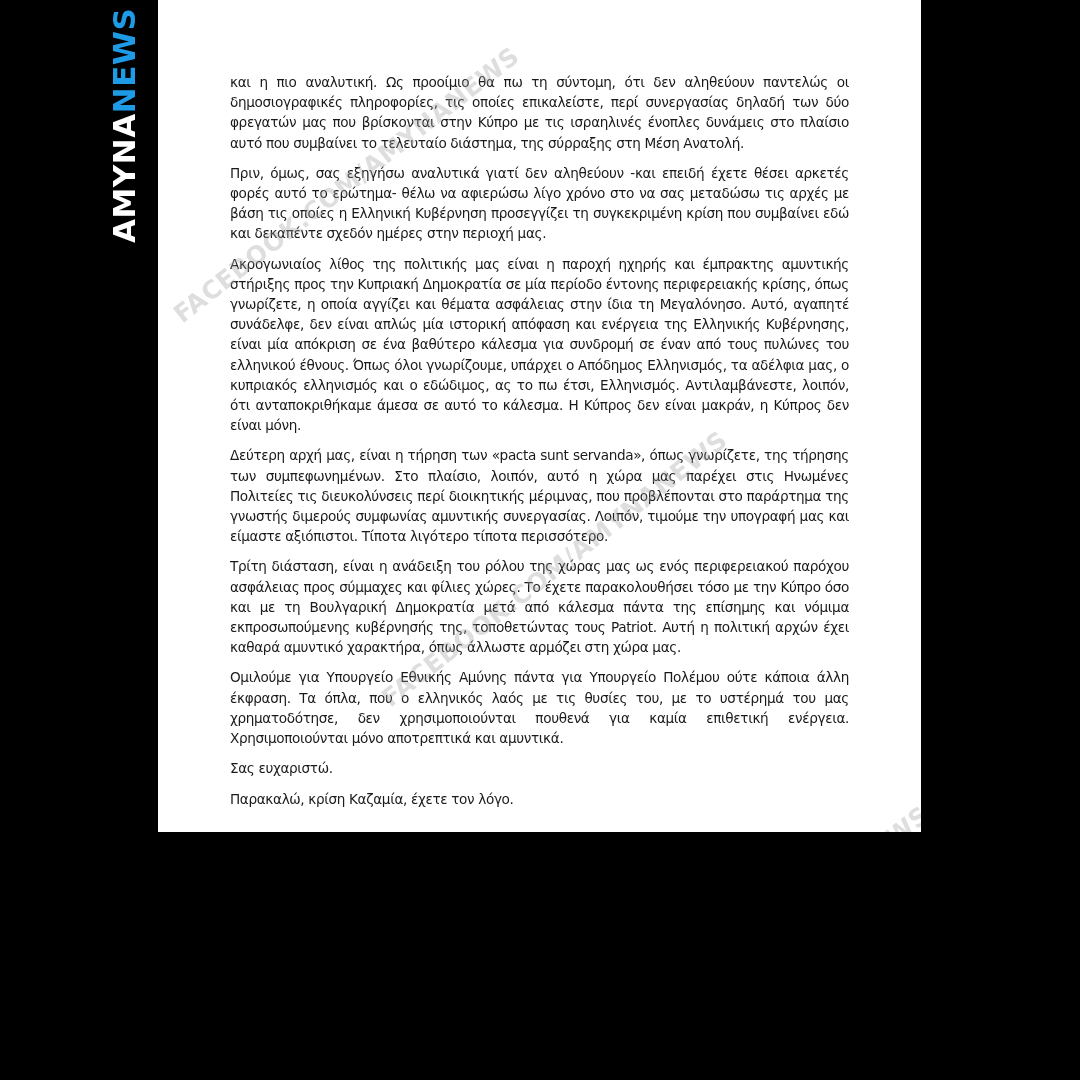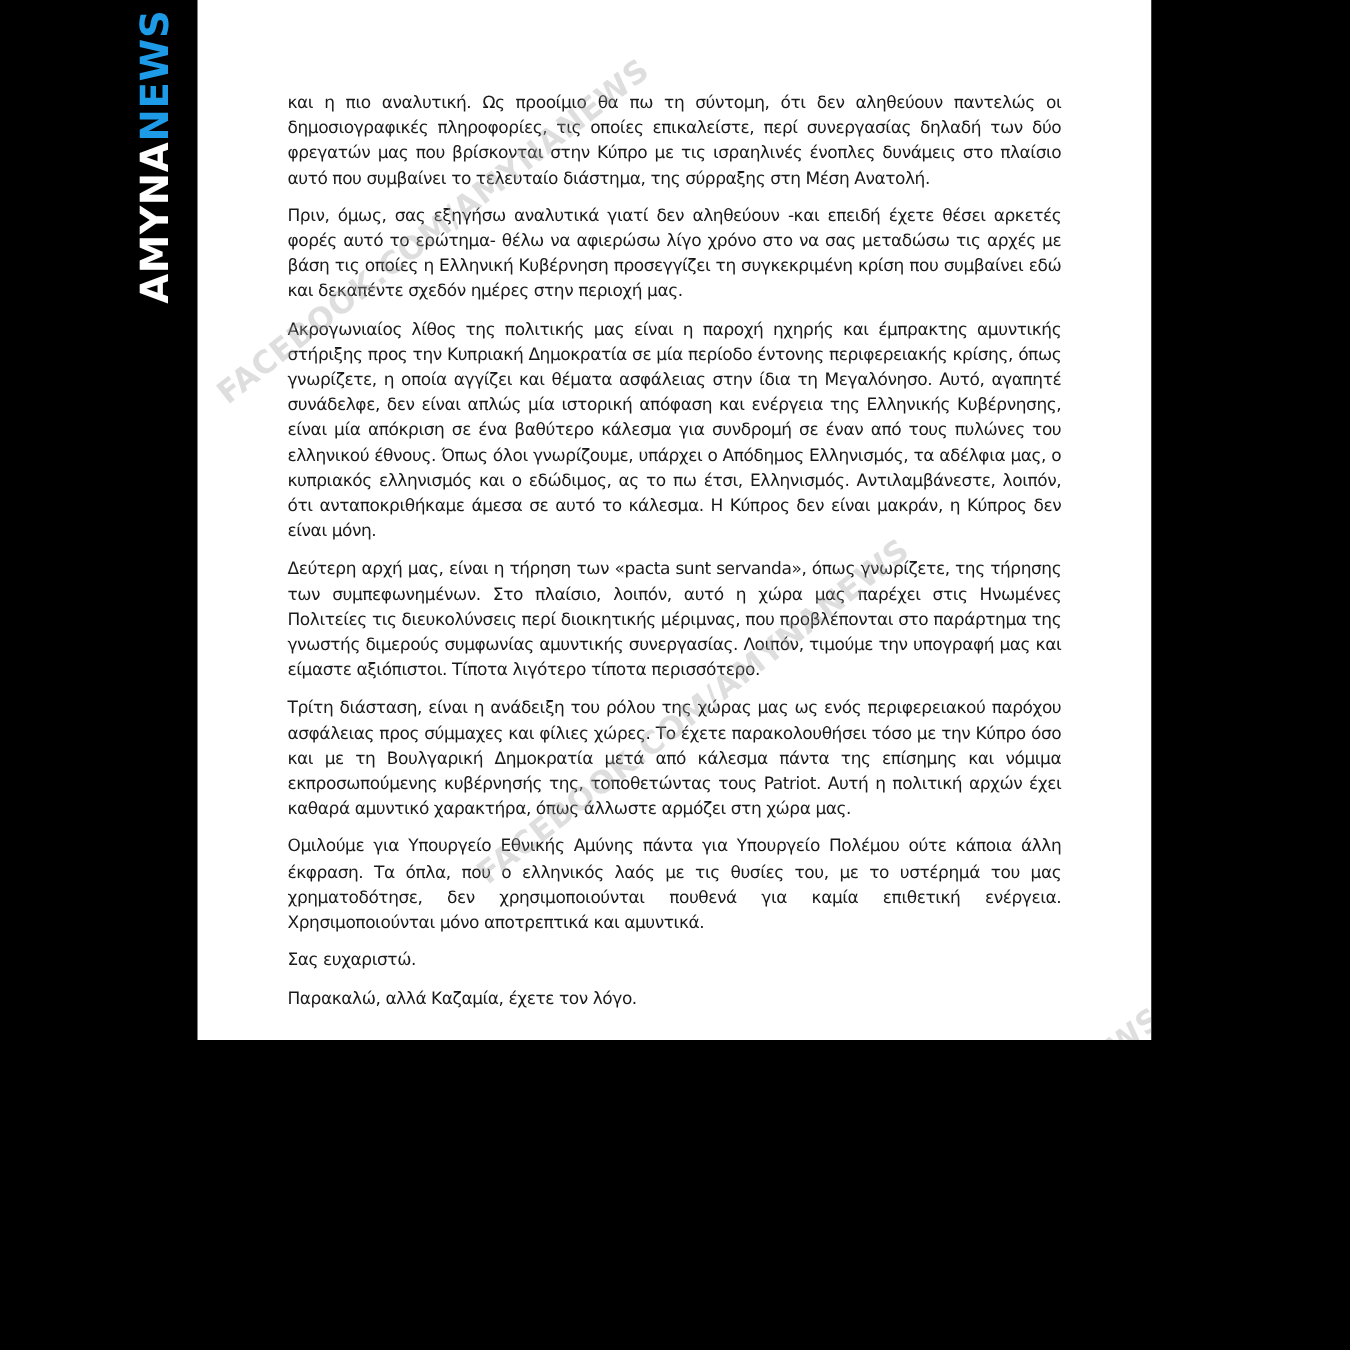--- a/index.html
+++ b/index.html
@@ -86,21 +86,21 @@
 
   <div class="page">
     <div class="content">
       <p>και η πιο αναλυτική. Ως προοίμιο θα πω τη σύντομη, ότι δεν αληθεύουν παντελώς οι δημοσιογραφικές πληροφορίες, τις οποίες επικαλείστε, περί συνεργασίας δηλαδή των δύο φρεγατών μας που βρίσκονται στην Κύπρο με τις ισραηλινές ένοπλες δυνάμεις στο πλαίσιο αυτό που συμβαίνει το τελευταίο διάστημα, της σύρραξης στη Μέση Ανατολή.</p>
       <p>Πριν, όμως, σας εξηγήσω αναλυτικά γιατί δεν αληθεύουν -και επειδή έχετε θέσει αρκετές φορές αυτό το ερώτημα- θέλω να αφιερώσω λίγο χρόνο στο να σας μεταδώσω τις αρχές με βάση τις οποίες η Ελληνική Κυβέρνηση προσεγγίζει τη συγκεκριμένη κρίση που συμβαίνει εδώ και δεκαπέντε σχεδόν ημέρες στην περιοχή μας.</p>
       <p>Ακρογωνιαίος λίθος της πολιτικής μας είναι η παροχή ηχηρής και έμπρακτης αμυντικής στήριξης προς την Κυπριακή Δημοκρατία σε μία περίοδο έντονης περιφερειακής κρίσης, όπως γνωρίζετε, η οποία αγγίζει και θέματα ασφάλειας στην ίδια τη Μεγαλόνησο. Αυτό, αγαπητέ συνάδελφε, δεν είναι απλώς μία ιστορική απόφαση και ενέργεια της Ελληνικής Κυβέρνησης, είναι μία απόκριση σε ένα βαθύτερο κάλεσμα για συνδρομή σε έναν από τους πυλώνες του ελληνικού έθνους. Όπως όλοι γνωρίζουμε, υπάρχει ο Απόδημος Ελληνισμός, τα αδέλφια μας, ο κυπριακός ελληνισμός και ο εδώδιμος, ας το πω έτσι, Ελληνισμός. Αντιλαμβάνεστε, λοιπόν, ότι ανταποκριθήκαμε άμεσα σε αυτό το κάλεσμα. Η Κύπρος δεν είναι μακράν, η Κύπρος δεν είναι μόνη.</p>
       <p>Δεύτερη αρχή μας, είναι η τήρηση των «pacta sunt servanda», όπως γνωρίζετε, της τήρησης των συμπεφωνημένων. Στο πλαίσιο, λοιπόν, αυτό η χώρα μας παρέχει στις Ηνωμένες Πολιτείες τις διευκολύνσεις περί διοικητικής μέριμνας, που προβλέπονται στο παράρτημα της γνωστής διμερούς συμφωνίας αμυντικής συνεργασίας. Λοιπόν, τιμούμε την υπογραφή μας και είμαστε αξιόπιστοι. Τίποτα λιγότερο τίποτα περισσότερο.</p>
       <p>Τρίτη διάσταση, είναι η ανάδειξη του ρόλου της χώρας μας ως ενός περιφερειακού παρόχου ασφάλειας προς σύμμαχες και φίλιες χώρες. Το έχετε παρακολουθήσει τόσο με την Κύπρο όσο και με τη Βουλγαρική Δημοκρατία μετά από κάλεσμα πάντα της επίσημης και νόμιμα εκπροσωπούμενης κυβέρνησής της, τοποθετώντας τους Patriot. Αυτή η πολιτική αρχών έχει καθαρά αμυντικό χαρακτήρα, όπως άλλωστε αρμόζει στη χώρα μας.</p>
       <p>Ομιλούμε για Υπουργείο Εθνικής Αμύνης πάντα για Υπουργείο Πολέμου ούτε κάποια άλλη έκφραση. Τα όπλα, που ο ελληνικός λαός με τις θυσίες του, με το υστέρημά του μας χρηματοδότησε, δεν χρησιμοποιούνται πουθενά για καμία επιθετική ενέργεια. Χρησιμοποιούνται μόνο αποτρεπτικά και αμυντικά.</p>
       <p>Σας ευχαριστώ.</p>
-      <p>Παρακαλώ, αλλά Καζαμία, έχετε τον λόγο.</p>
+      <p>Παρακαλώ, κρίση Καζαμία, έχετε τον λόγο.</p>
     </div>
 
     <div class="watermark wm-1">FACEBOOK.COM/AMYNANEWS</div>
     <div class="watermark wm-2">FACEBOOK.COM/AMYNANEWS</div>
     <div class="watermark wm-3">FACEBOOK.COM/AMYNANEWS</div>
   </div>
 
 </div>
 
 </body></html>

